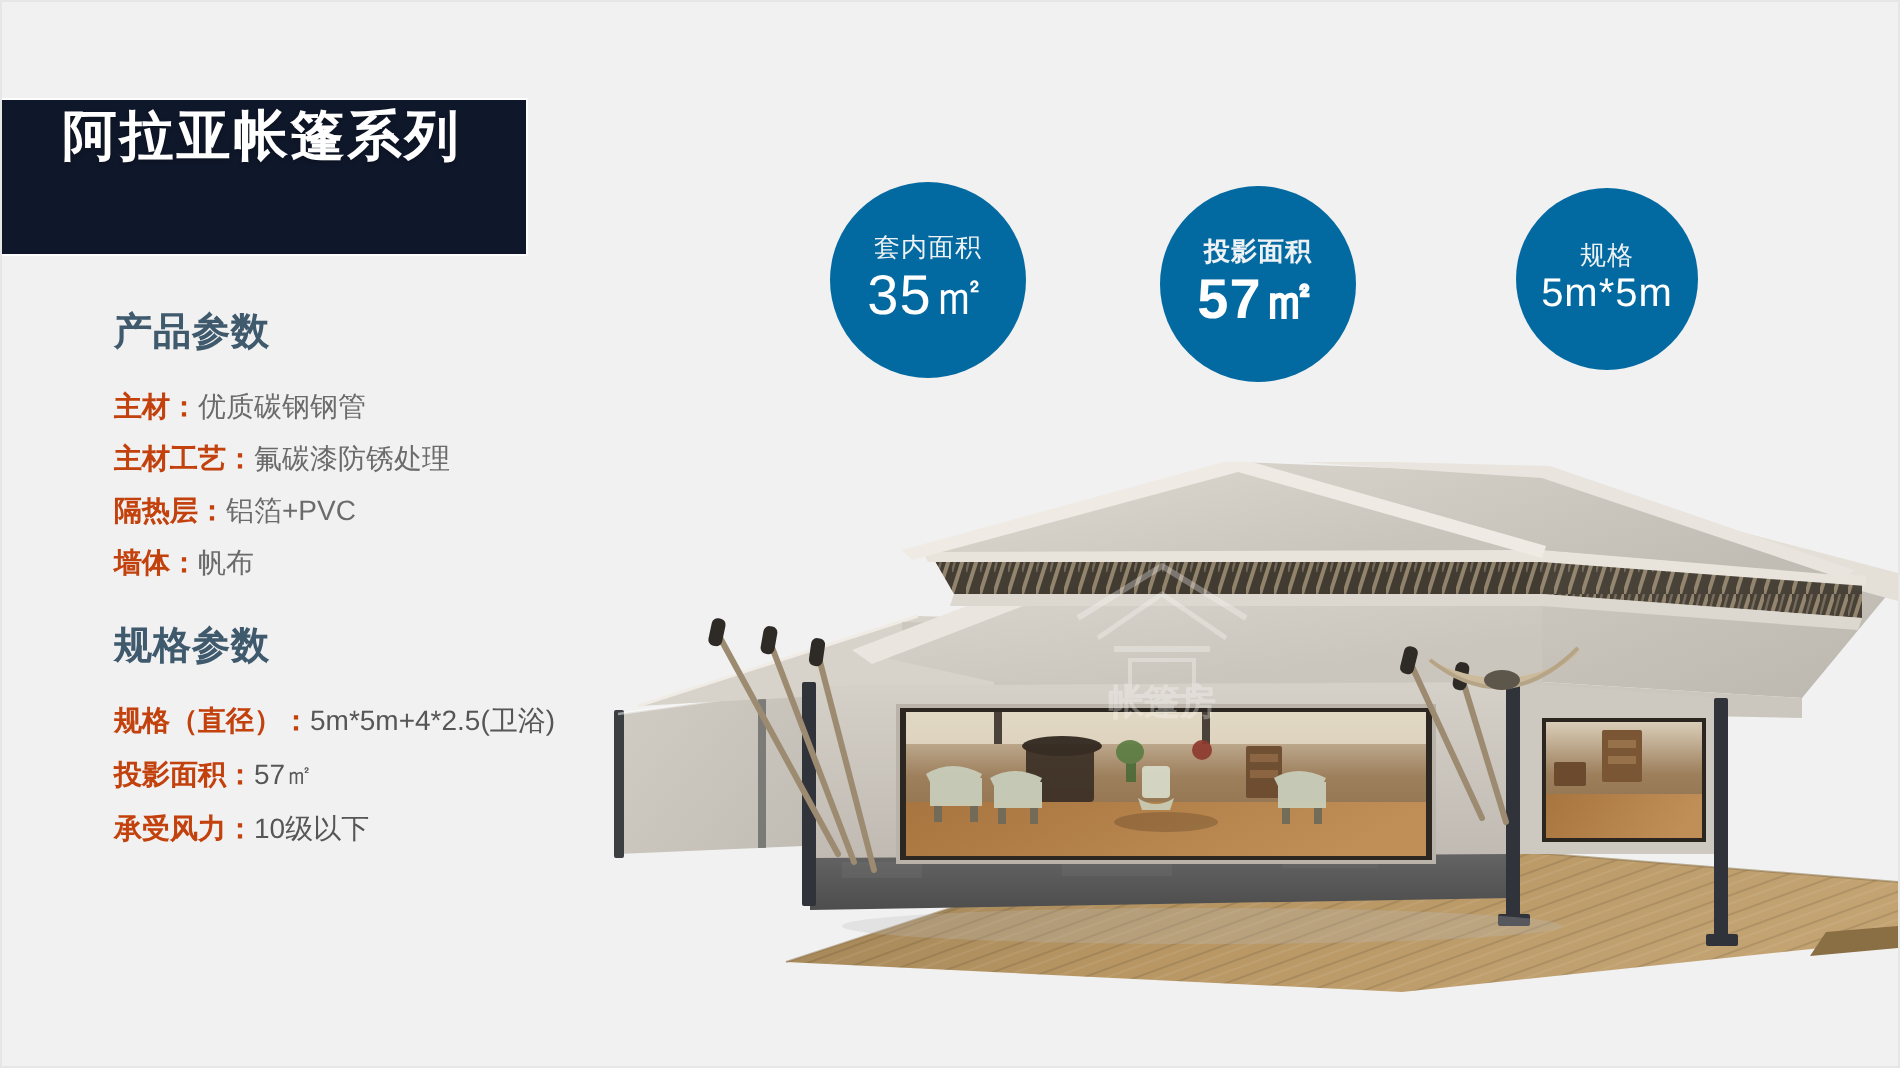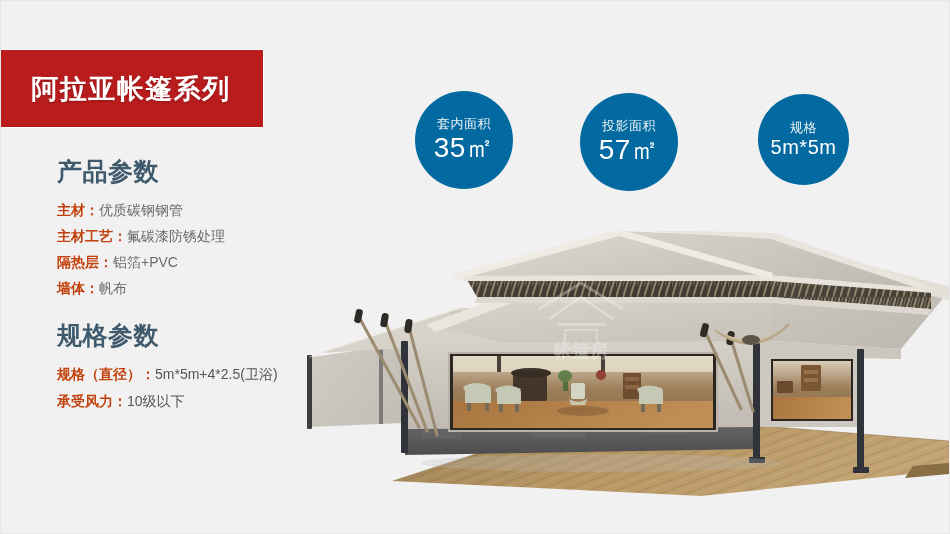--- a/index.html
+++ b/index.html
@@ -21,45 +21,44 @@
     border: 1px solid #e6e6e6;
   }
 
   
   .title-banner {
     position: absolute;
     left: -2px;
     top: 49px;
     width: 264px;
     height: 77px;
-    background: #b91c1c;
+    background: #0f172a;
     box-shadow: 0 0 0 1px rgba(255,255,255,0.85);
     display: flex;
-    align-items: center;
     justify-content: center;
   }
   .title-banner .title-text {
     color: #ffffff;
     font-size: 27px;
     font-weight: bold;
     letter-spacing: 1.5px;
     text-shadow: 0 1px 2px rgba(0,0,0,0.25);
     white-space: nowrap;
   }
 
   
   .spec-col {
     position: absolute;
     left: 56px;
     top: 155px;
     width: 300px;
   }
   .section-heading {
     color: #3f5a6d;
-    font-size: 25px;
+    font-size: 19px;
     font-weight: bold;
     letter-spacing: 0.5px;
     margin: 0 0 11px 0;
     line-height: 1.2;
   }
   .spec-list {
     margin: 0;
     padding: 0;
     list-style: none;
   }
@@ -108,21 +107,21 @@
     color: #eef2f4;
     margin-bottom: 2px;
   }
   .badge .b-value {
     font-size: 28px;
     line-height: 1.05;
     letter-spacing: 0.5px;
     color: #ffffff;
   }
   #badge-1 { left: 414px; top: 90px;  width: 98px; height: 98px; }
-  #badge-2 { left: 579px; top: 92px;  width: 98px; height: 98px; }
+  #badge-2 { left: 579px; top: 92px;  width: 98px; height: 98px; font-weight: bold; }
   #badge-3 { left: 757px; top: 93px;  width: 91px; height: 91px; }
   #badge-3 .b-value { font-size: 20px; }
 
   
   .tent-stage {
     position: absolute;
     left: 300px;
     top: 230px;
     width: 650px;
     height: 290px;
@@ -156,20 +155,23 @@
           <span class="k">墙体：</span><span class="v">帆布</span>
         </li>
       </ul>
     </div>
 
     <div class="block-2">
       <div class="section-heading">规格参数</div>
       <ul class="spec-list">
         <li class="spec-row">
           <span class="k">规格（直径）：</span><span class="v">5m*5m+4*2.5(卫浴)</span>
+        </li>
+        <li class="spec-row">
+          <span class="k">投影面积：</span><span class="v">57㎡</span>
         </li>
         <li class="spec-row">
           <span class="k">承受风力：</span><span class="v">10级以下</span>
         </li>
       </ul>
     </div>
 
   </div>
 
   <div class="badge" id="badge-1">

